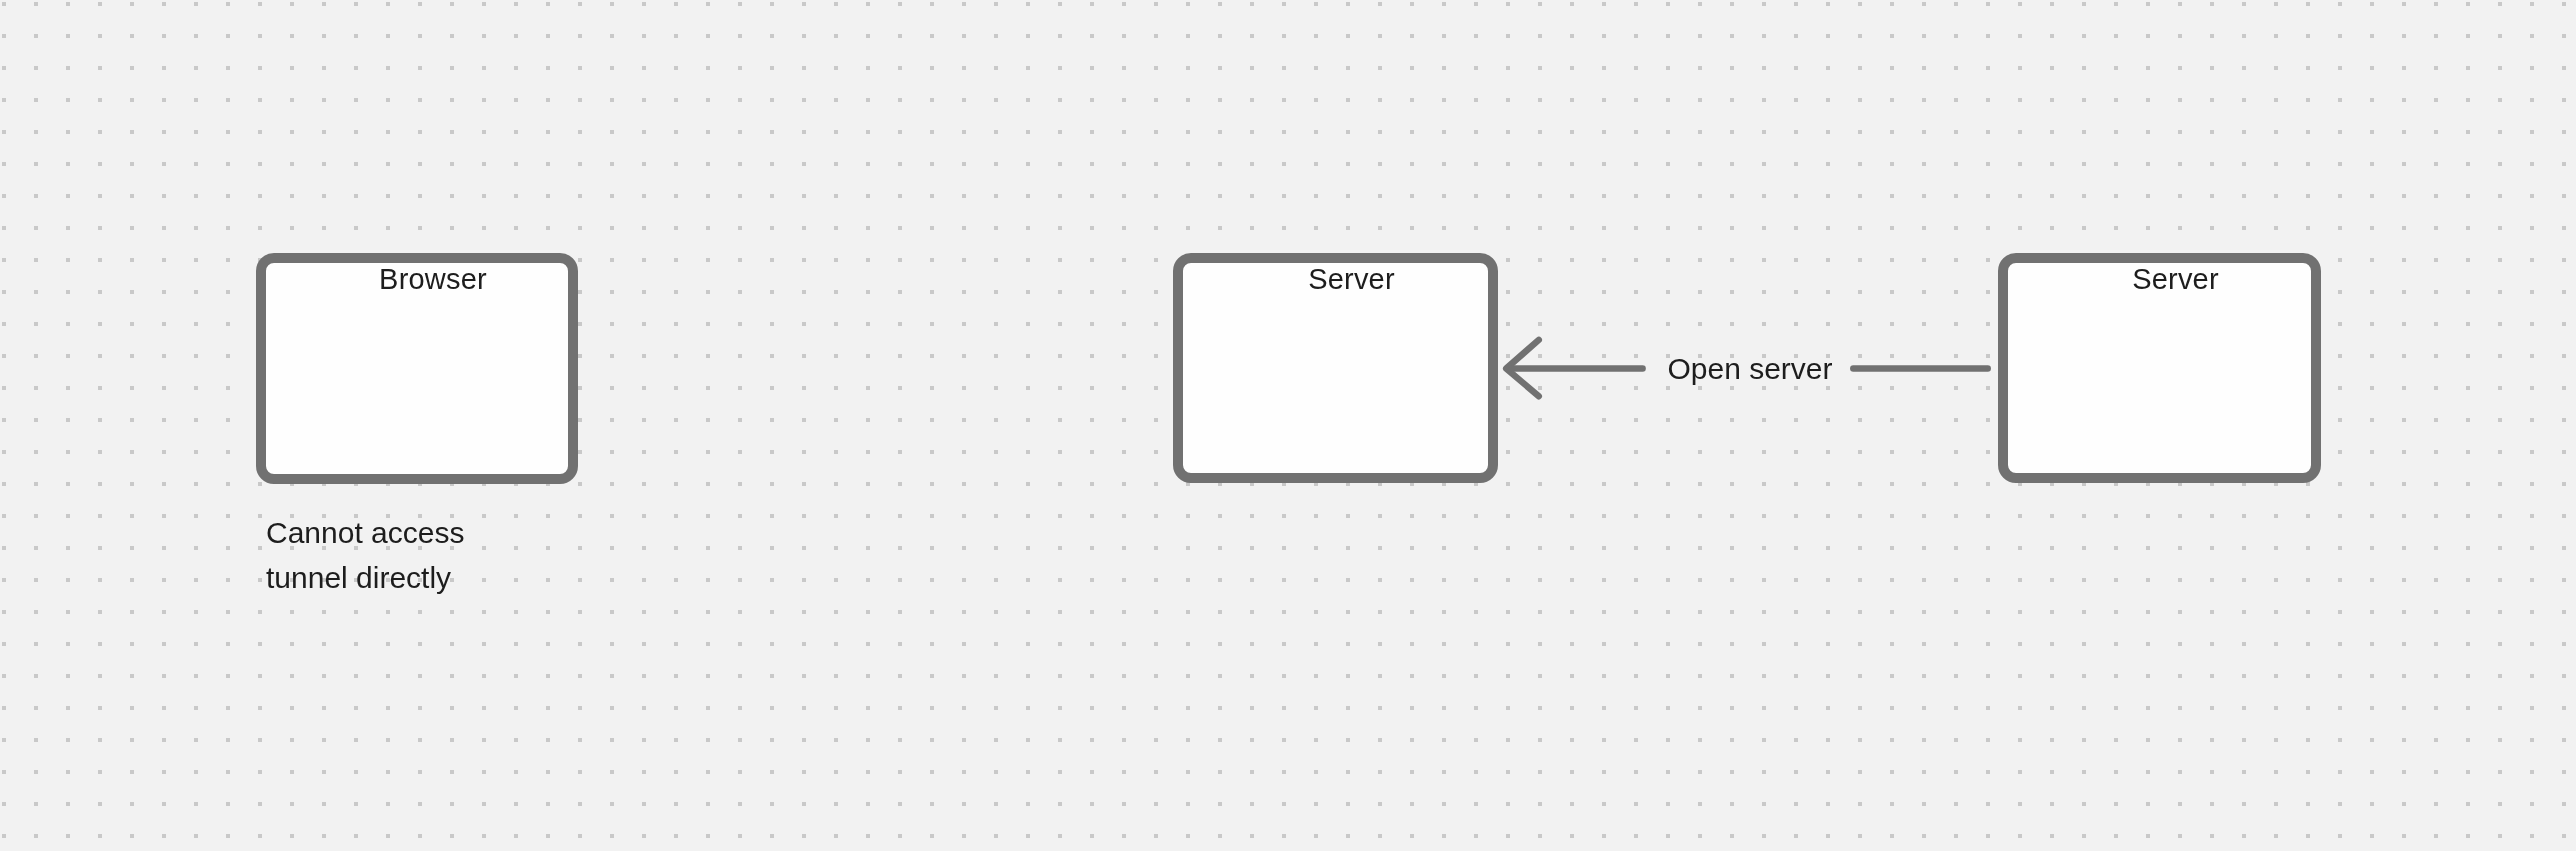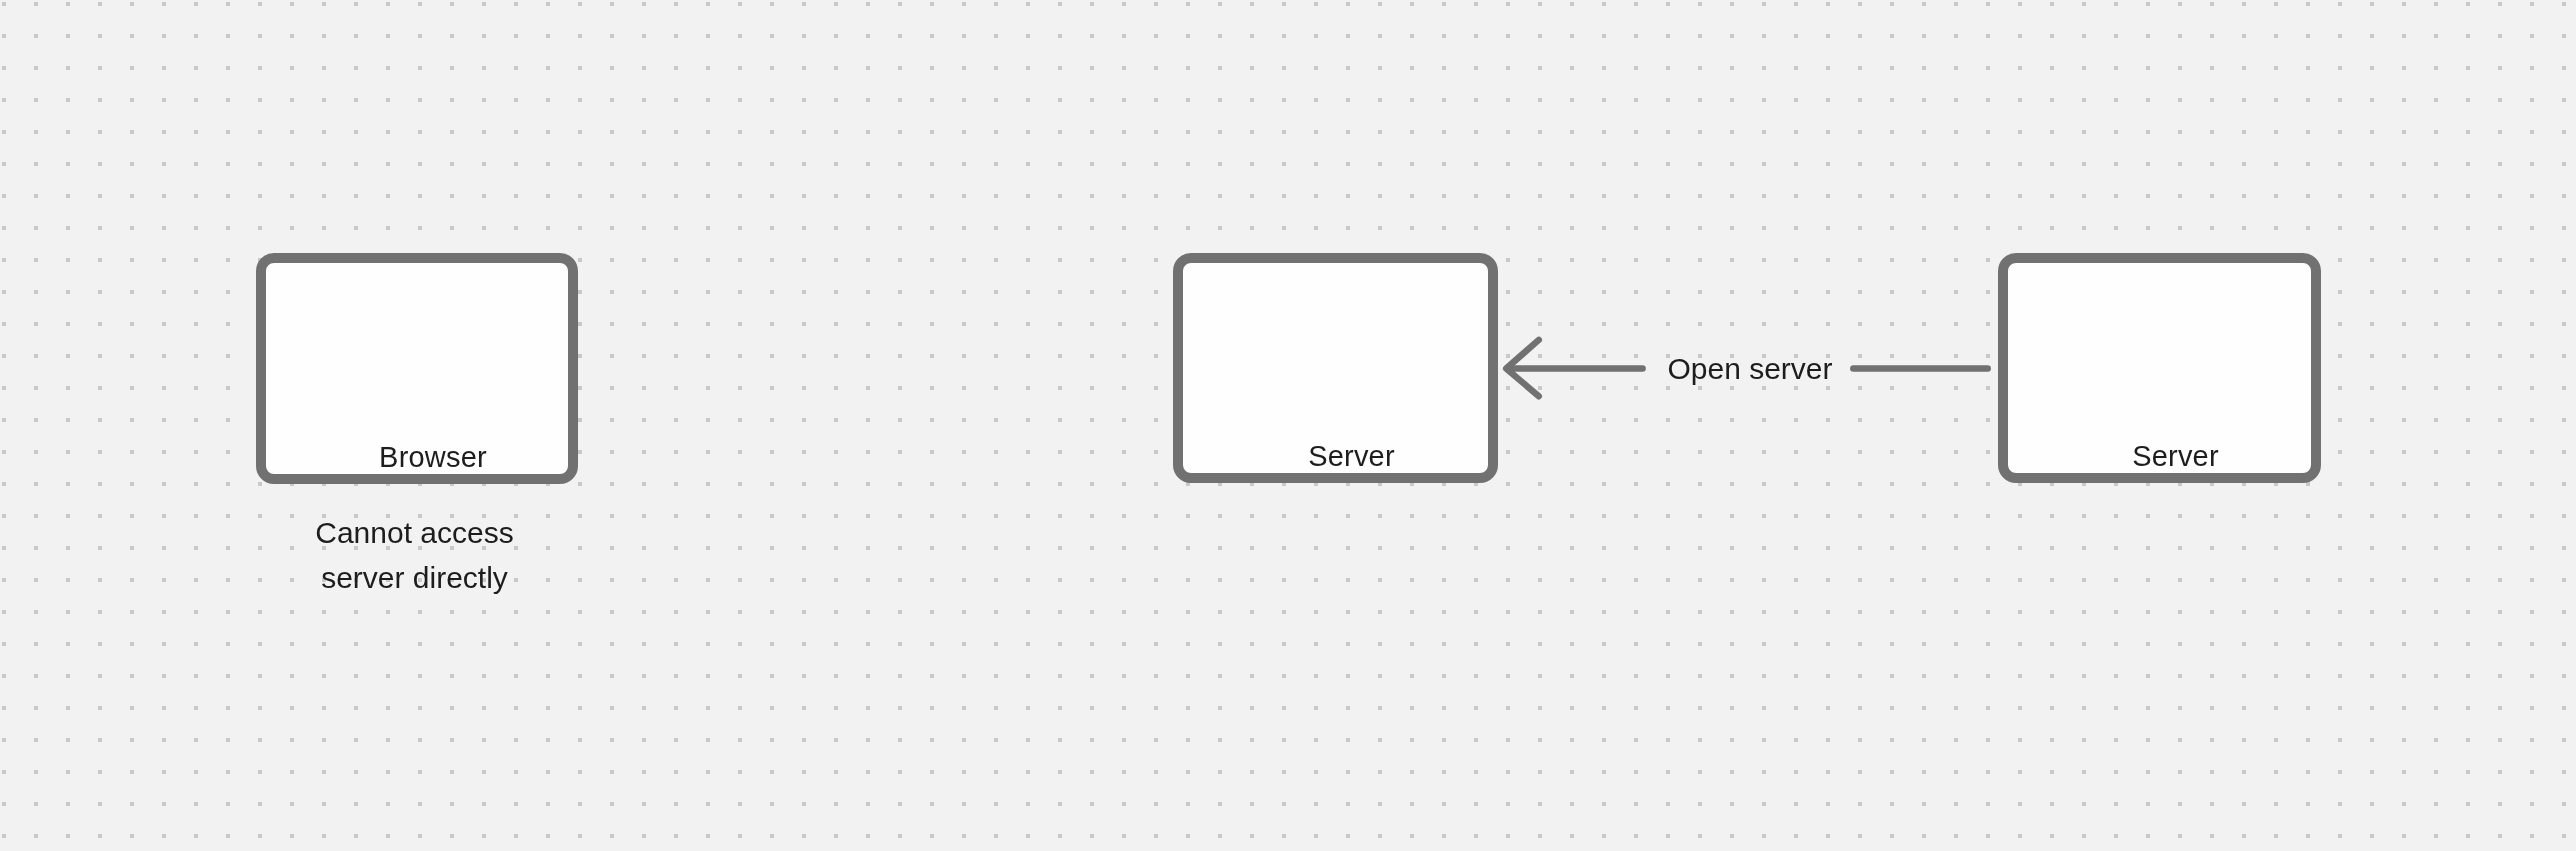--- a/index.html
+++ b/index.html
@@ -22,21 +22,21 @@
     background-color: var(--canvas_bg);
     background-image: radial-gradient(circle 2.3px at 4px 4px, var(--grid_dot) 98%, transparent 100%);
     background-size: 32px 32px;
   }
   .node {
     position: absolute;
     background: var(--shape_fill);
     border: 10px solid var(--shape_stroke);
     border-radius: 18px;
     display: flex;
-    align-items: flex-end;
+    align-items: flex-start;
     justify-content: center;
     font-size: 29px;
     letter-spacing: 0.2px;
     color: var(--text);
     padding-left: 32px;
   }
   .node-browser { left: 256px; top: 253px; width: 322px; height: 231px; }
   .node-gateway { left: 1173px; top: 253px; width: 325px; height: 230px; }
   .node-server  { left: 1998px; top: 253px; width: 323px; height: 230px; }
 
@@ -60,21 +60,20 @@
     line-height: 44px;
     text-align: center;
     font-size: 30px;
     color: var(--text);
     white-space: nowrap;
   }
   .annotation {
     position: absolute;
     left: 266px; top: 510px;
     width: 297px;
-    text-align: center;
     font-size: 30px;
     line-height: 45px;
     color: var(--text);
   }
 </style>
 </head>
 <body>
 
 <div class="canvas">
 
@@ -93,17 +92,17 @@
   <svg class="edge-svg" viewBox="0 0 520 90">
     <polyline class="stroke" points="53,13 20,42 53,70"></polyline>
     <line class="stroke" x1="26" y1="42" x2="158" y2="42"></line>
     <line class="stroke" x1="371" y1="42" x2="507" y2="42"></line>
   </svg>
 
   <div class="edge-label">Open server</div>
 
   <div class="annotation">
     <div>Cannot access</div>
-    <div>server directly</div>
+    <div>tunnel directly</div>
   </div>
 
 </div>
 
 
 </body></html>

